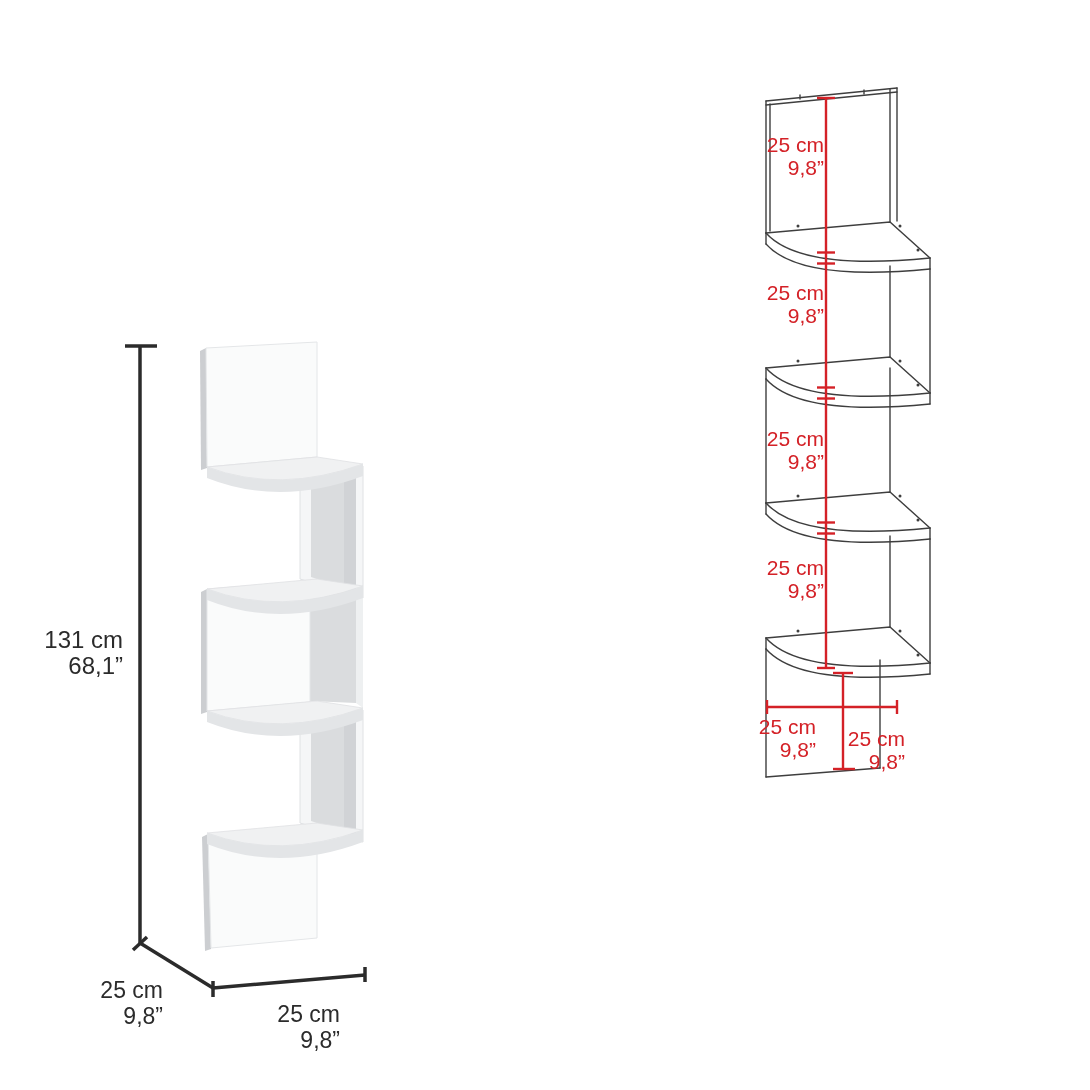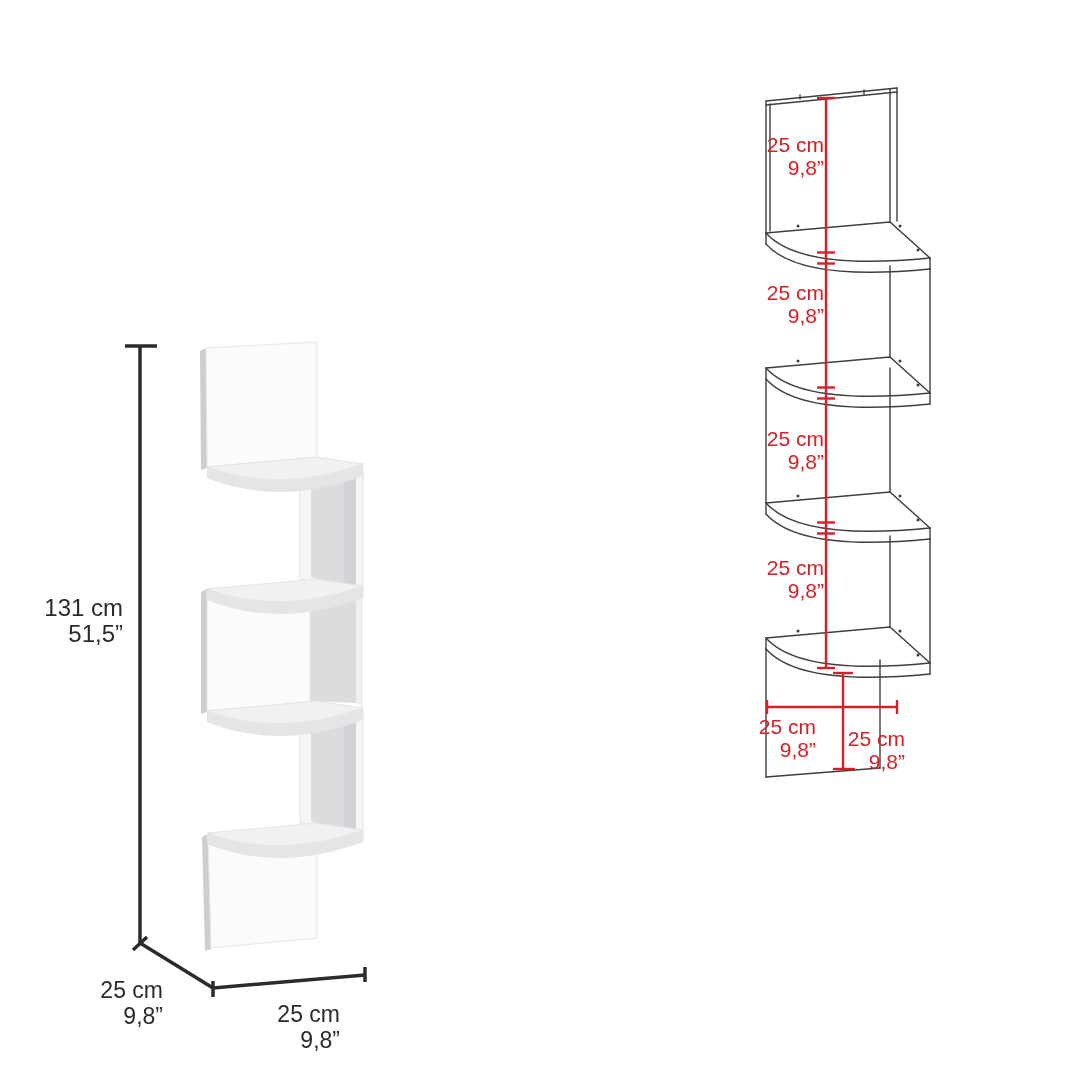--- a/index.html
+++ b/index.html
@@ -148,23 +148,23 @@
       <line x1="767" y1="700" x2="767" y2="714"></line>
       <line x1="897" y1="700" x2="897" y2="714"></line>
     </g>
     <g stroke="#d42127" stroke-width="2.4" fill="none">
       <line x1="843" y1="673" x2="843" y2="769"></line>
       <line x1="833" y1="673" x2="853" y2="673"></line>
       <line x1="833" y1="769" x2="855" y2="769"></line>
     </g>
   </svg>
 
-  <div class="dim-label dim-black-lg" style="right:967px;top:595px;">
+  <div class="dim-label dim-black-lg" style="right:967px;top:627px;">
     <span>131 cm</span>
-    <span>51,5”</span>
+    <span>68,1”</span>
   </div>
 
   <div class="dim-label dim-black" style="right:927px;top:977px;">
     <span>25 cm</span>
     <span>9,8”</span>
   </div>
 
   <div class="dim-label dim-black" style="right:750px;top:1001px;">
     <span>25 cm</span>
     <span>9,8”</span>

